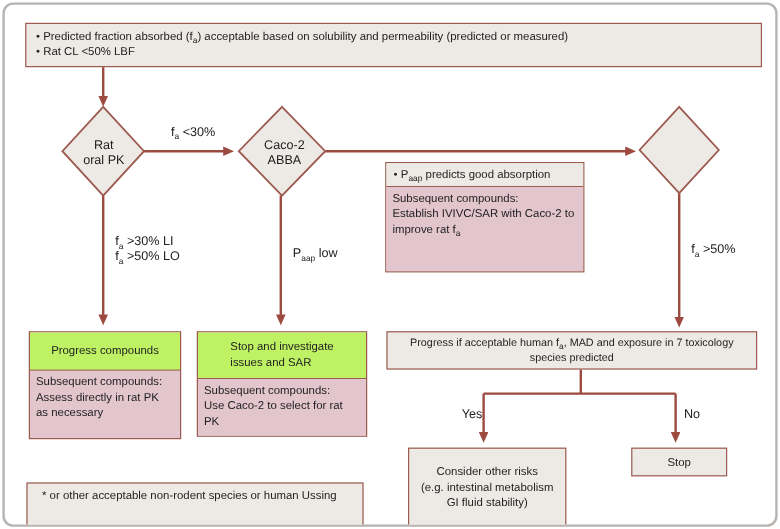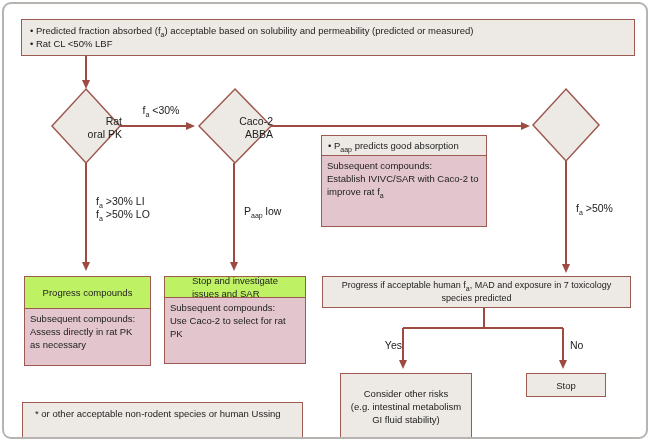--- a/index.html
+++ b/index.html
@@ -10,38 +10,38 @@
   
   .fbox{background:#edeae5;border:1px solid #9c5a50;font-size:9.5px;line-height:13px;}
   .split{padding:0;display:flex;flex-direction:column;}
   .split .sec{box-sizing:border-box;}
   .split .sec.top{border-bottom:1px solid #9c5a50;background:#bef264;display:flex;align-items:center;justify-content:center;}
   .split .sec.bot{background:#e2c5cd;flex:1;padding:3px 5px;white-space:pre-line;}
   .bullets{padding:3px 4px;}
   .bullet{padding-left:9px;text-indent:-7px;white-space:pre-line;}
   sub{font-size:7px;line-height:0;}
   .edge-label{font-size:10.5px;line-height:13px;white-space:nowrap;}
-  .dlabel{font-size:10.5px;line-height:13px;text-align:right;}
+  .dlabel{font-size:10.5px;line-height:13px;text-align:center;}
   .center{display:flex;align-items:center;justify-content:center;text-align:center;}
   
   #entry-box{left:17px;top:15px;width:614px;height:37px;padding:4px 8px;}
   #d-rat-label{left:47px;top:111px;width:71px;}
   #d-caco-label{left:197px;top:111px;width:72px;}
   #d-dog-label{left:528px;top:110px;width:72px;}
   #lbl-fa30{left:128px;top:100px;width:58px;text-align:center;}
   #lbl-lilo{left:92px;top:191px;}
   #lbl-paap{left:240px;top:201px;}
   #lbl-fa50{left:572px;top:198px;}
   #note-box{left:317px;top:131px;width:166px;height:92px;display:flex;flex-direction:column;}
   #note-top{border-bottom:1px solid #9c5a50;background:#edeae5;}
   #note-bot{background:#e2c5cd;flex:1;padding:3px 5px;white-space:pre-line;}
   #progress-box{left:20px;top:272px;width:127px;height:90px;}
   #progress-box .sec.top{height:32px;}
   #stopinv-box{left:160px;top:272px;width:142px;height:88px;}
-  #stopinv-box .sec.top{height:21px;white-space:pre-line;}
+  #stopinv-box .sec.top{height:39px;white-space:pre-line;}
   #wide-box{left:318px;top:272px;width:309px;height:32px;font-size:9px;padding:2px 4px;white-space:pre-line;}
   #lbl-yes{left:366px;top:335px;width:32px;text-align:right;}
   #lbl-no{left:566px;top:335px;}
   #consider-box{left:336px;top:369px;width:132px;height:66px;font-size:9.5px;padding:4px 2px;white-space:pre-line;}
   #stop-box{left:522px;top:369px;width:80px;height:24px;}
   #footnote-box{left:18px;top:398px;width:281px;height:37px;padding:4px 0 0 12px;}
 </style>
 </head>
 <body>
 

